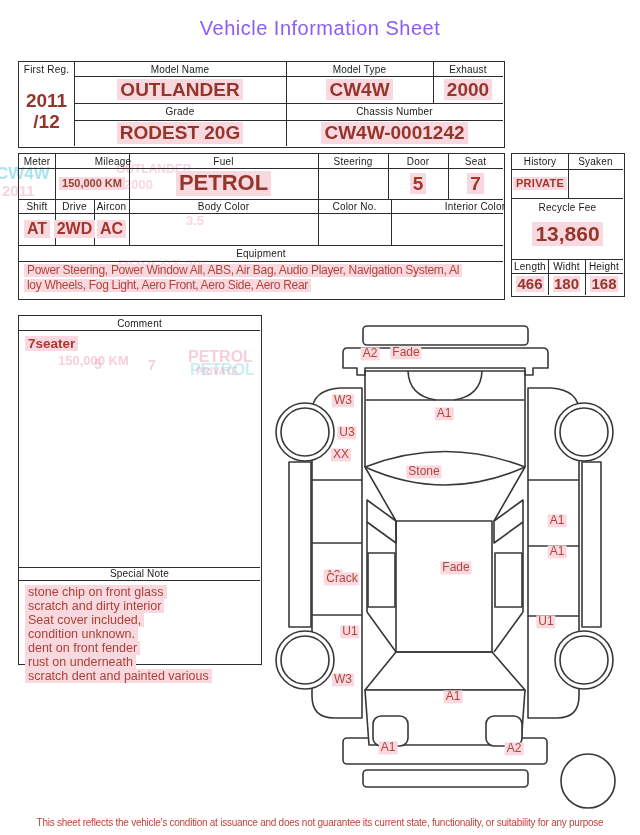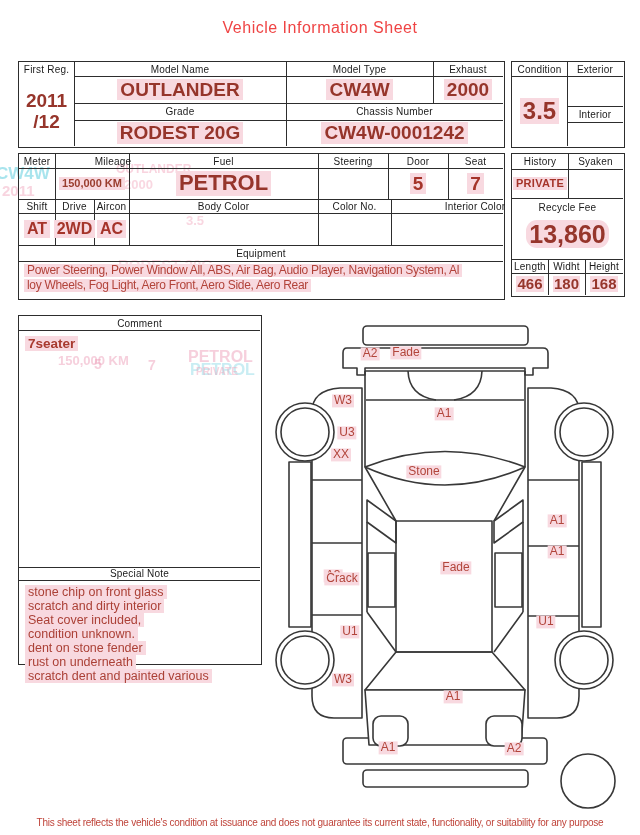--- a/index.html
+++ b/index.html
@@ -11,21 +11,21 @@
   .cell{position:absolute;display:flex;align-items:center;justify-content:center;text-align:center;}
   .col{flex-direction:column;}
   .hdr{font-size:10px;color:#1a1a1a;letter-spacing:0.2px;white-space:nowrap;}
   .val{color:#96352b;font-weight:bold;}
   .hlp{background:#f8d9e0;padding:0 3px;line-height:1.12;display:inline-block;white-space:nowrap;}
   .note{color:#ab4036;font-size:12.5px;line-height:12.4px;}
   .eqline{color:#b2433a;font-size:12px;letter-spacing:-0.3px;white-space:pre;line-height:15px;}
   .ghost{position:absolute;font-weight:bold;white-space:nowrap;pointer-events:none;}
   .dlabel{position:absolute;transform:translate(-50%,-50%);font-size:12px;color:#b2453b;
           background:#f8d9e0;padding:0 2px;white-space:nowrap;line-height:1.1;}
-  .title{font-size:16px;color:#ef4444;letter-spacing:0.5px;}
+  .title{font-size:20px;color:#8b5cf6;letter-spacing:0.5px;}
   .disc{position:absolute;left:0;top:817px;width:640px;text-align:center;
         font-size:10px;letter-spacing:-0.25px;color:#bf4339;}
   svg{display:block;}
 </style>
 </head>
 <body>
 
 <div class="page">
 
   <div class="ghost" style="left:-4px;top:164px;font-size:17px;color:rgba(96,205,222,.55);">CW4W</div>
@@ -71,33 +71,20 @@
     <div class="cell hdr" style="left:55px;top:41px;width:212px;height:17px;">Grade</div>
     <div class="cell" style="left:55px;top:58px;width:212px;height:26px;">
         <span class="hlp val" style="font-size:19px;">RODEST 20G</span>
       </div>
     <div class="cell hdr" style="left:267px;top:41px;width:217px;height:17px;">Chassis Number</div>
     <div class="cell" style="left:267px;top:58px;width:217px;height:26px;">
         <span class="hlp val" style="font-size:19px;">CW4W-0001242</span>
       </div>
   </div>
 
-  <div class="box" style="left:511px;top:61px;width:114px;height:87px;">
-    <div class="vl" style="left:55px;top:0;height:84px;"></div>
-    <div class="hr" style="left:0;top:14px;width:55px;"></div>
-    <div class="hr" style="left:55px;top:14px;width:56px;"></div>
-    <div class="hr" style="left:55px;top:44px;width:56px;"></div>
-    <div class="hr" style="left:55px;top:60px;width:56px;"></div>
-    <div class="cell hdr" style="left:0;top:0;width:55px;height:14px;">Condition</div>
-    <div class="cell" style="left:0;top:14px;width:55px;height:70px;">
-        <span class="hlp val" style="font-size:24px;">3.5</span>
-      </div>
-    <div class="cell hdr" style="left:55px;top:0;width:56px;height:14px;">Exterior</div>
-    <div class="cell hdr" style="left:55px;top:44px;width:56px;height:16px;">Interior</div>
-  </div>
 
   <div class="box" style="left:18px;top:153px;width:487px;height:147px;">
     <div class="hr" style="left:0;top:14px;width:484px;"></div>
     <div class="hr" style="left:0;top:45px;width:484px;"></div>
     <div class="hr" style="left:0;top:59px;width:484px;"></div>
     <div class="hr" style="left:0;top:91px;width:484px;"></div>
     <div class="hr" style="left:0;top:107px;width:484px;"></div>
     <div class="vl" style="left:36px;top:0;height:45px;"></div>
     <div class="vl" style="left:110px;top:0;height:45px;"></div>
     <div class="vl" style="left:299px;top:0;height:45px;"></div>
@@ -162,21 +149,21 @@
     <div class="vl" style="left:36px;top:105px;height:36px;"></div>
     <div class="vl" style="left:73px;top:105px;height:36px;"></div>
 
     <div class="cell hdr" style="left:0;top:0;width:56px;height:15px;">History</div>
     <div class="cell hdr" style="left:56px;top:0;width:55px;height:15px;">Syaken</div>
     <div class="cell" style="left:0;top:15px;width:56px;height:29px;">
         <span class="hlp val" style="font-size:11px;color:#a5342a;letter-spacing:.3px;">PRIVATE</span>
       </div>
     <div class="cell hdr" style="left:0;top:46px;width:111px;height:14px;">Recycle Fee</div>
     <div class="cell" style="left:0;top:60px;width:111px;height:40px;">
-        <span class="hlp val" style="font-size:25px;border-radius:11px;">13,860</span>
+        <span class="hlp val" style="font-size:21px;">13,860</span>
       </div>
     <div class="cell hdr" style="left:0;top:105px;width:36px;height:14px;">Length</div>
     <div class="cell hdr" style="left:36px;top:105px;width:37px;height:14px;">Widht</div>
     <div class="cell hdr" style="left:73px;top:105px;width:38px;height:14px;">Height</div>
     <div class="cell" style="left:0;top:119px;width:36px;height:22px;">
         <span class="hlp val" style="font-size:15px;padding:0 1px;">466</span>
       </div>
     <div class="cell" style="left:36px;top:119px;width:37px;height:22px;">
         <span class="hlp val" style="font-size:15px;padding:0 1px;">180</span>
       </div>
@@ -192,21 +179,21 @@
 
     <div class="hr" style="left:0;top:251px;width:241px;"></div>
     <div class="hr" style="left:0;top:264px;width:241px;"></div>
     <div class="cell hdr" style="left:0;top:251px;width:241px;height:13px;">Special Note</div>
 
     <div style="position:absolute;left:6px;top:269px;width:230px;">
       <div class="note"><span class="hlp">stone chip on front glass</span></div>
       <div class="note"><span class="hlp">scratch and dirty interior</span></div>
       <div class="note"><span class="hlp">Seat cover included,</span></div>
       <div class="note"><span class="hlp">condition unknown.</span></div>
-      <div class="note"><span class="hlp">dent on stone fender</span></div>
+      <div class="note"><span class="hlp">dent on front fender</span></div>
       <div class="note"><span class="hlp">rust on underneath</span></div>
       <div class="note"><span class="hlp">scratch dent and painted various</span></div>
     </div>
   </div>
 
   <div style="position:absolute;left:265px;top:315px;width:375px;height:505px;">
     <svg width="375" height="505" viewBox="265 315 375 505" fill="none" stroke="#383838" stroke-width="1.6" stroke-linejoin="round">
 
       <path d="M362,388 H340 Q312,390 312,412 V696 Q312,718 334,718 H362 Z"></path>
       <path d="M312,480 H362 M312,543 H362 M312,615 H362"></path>

